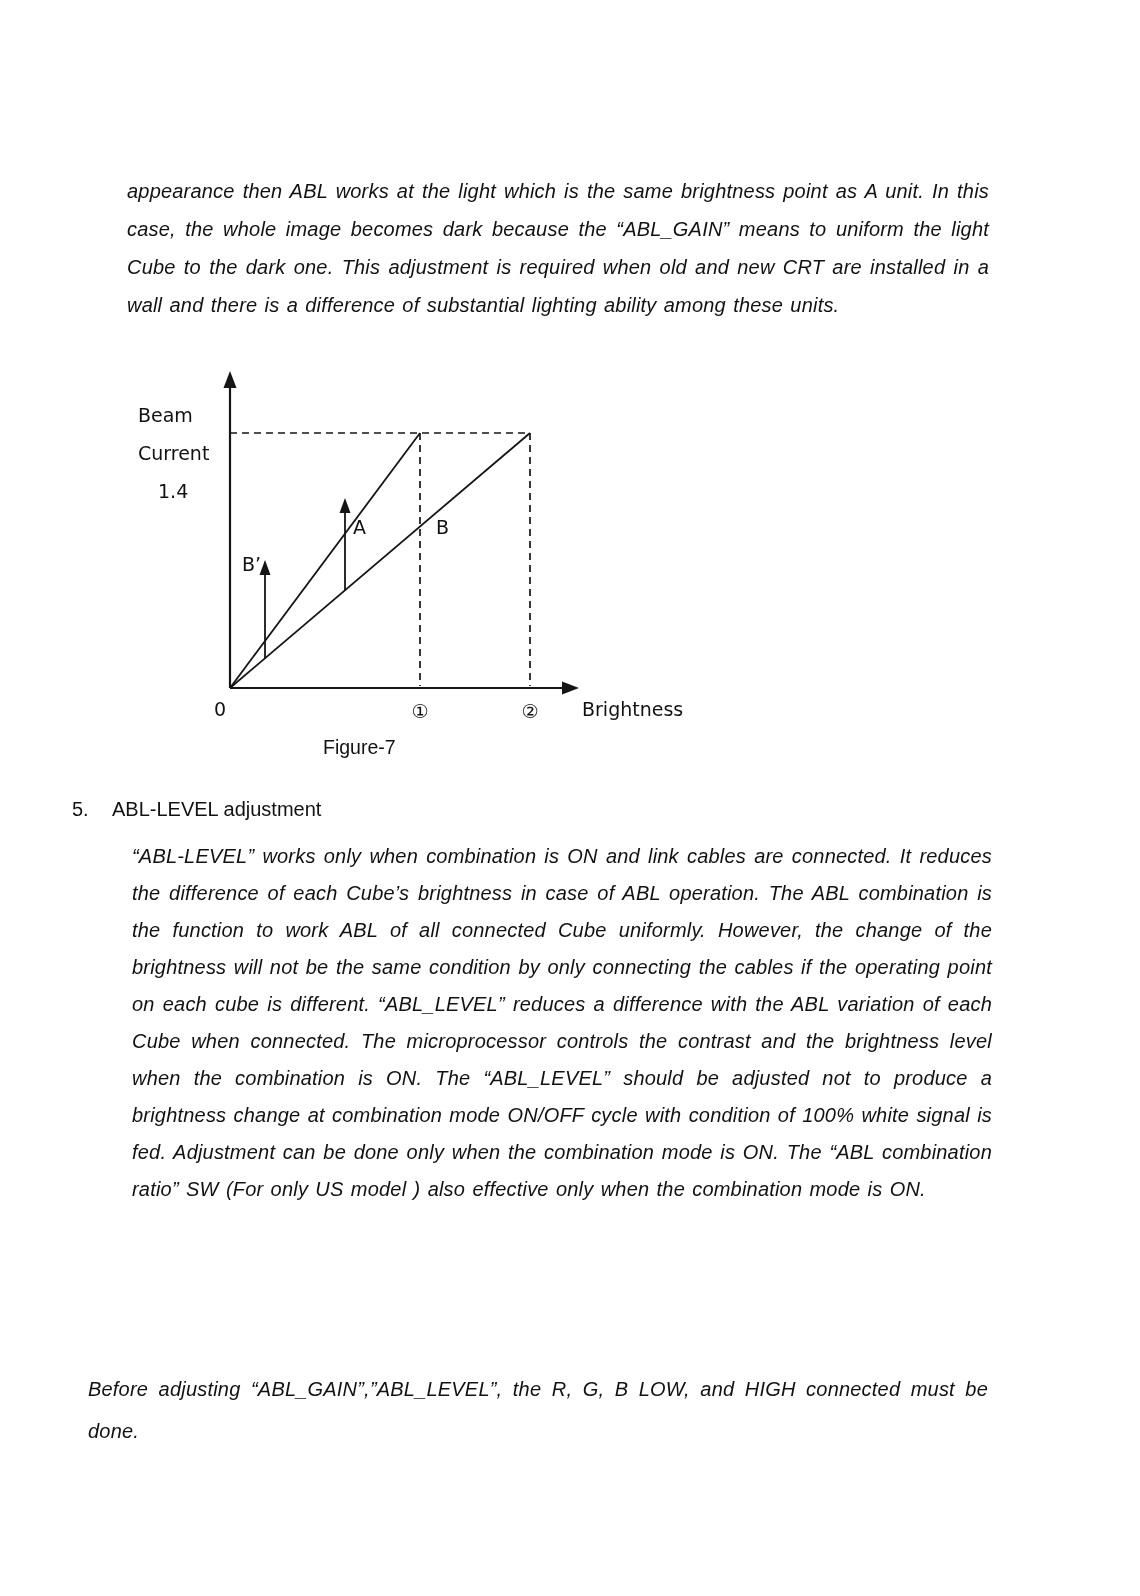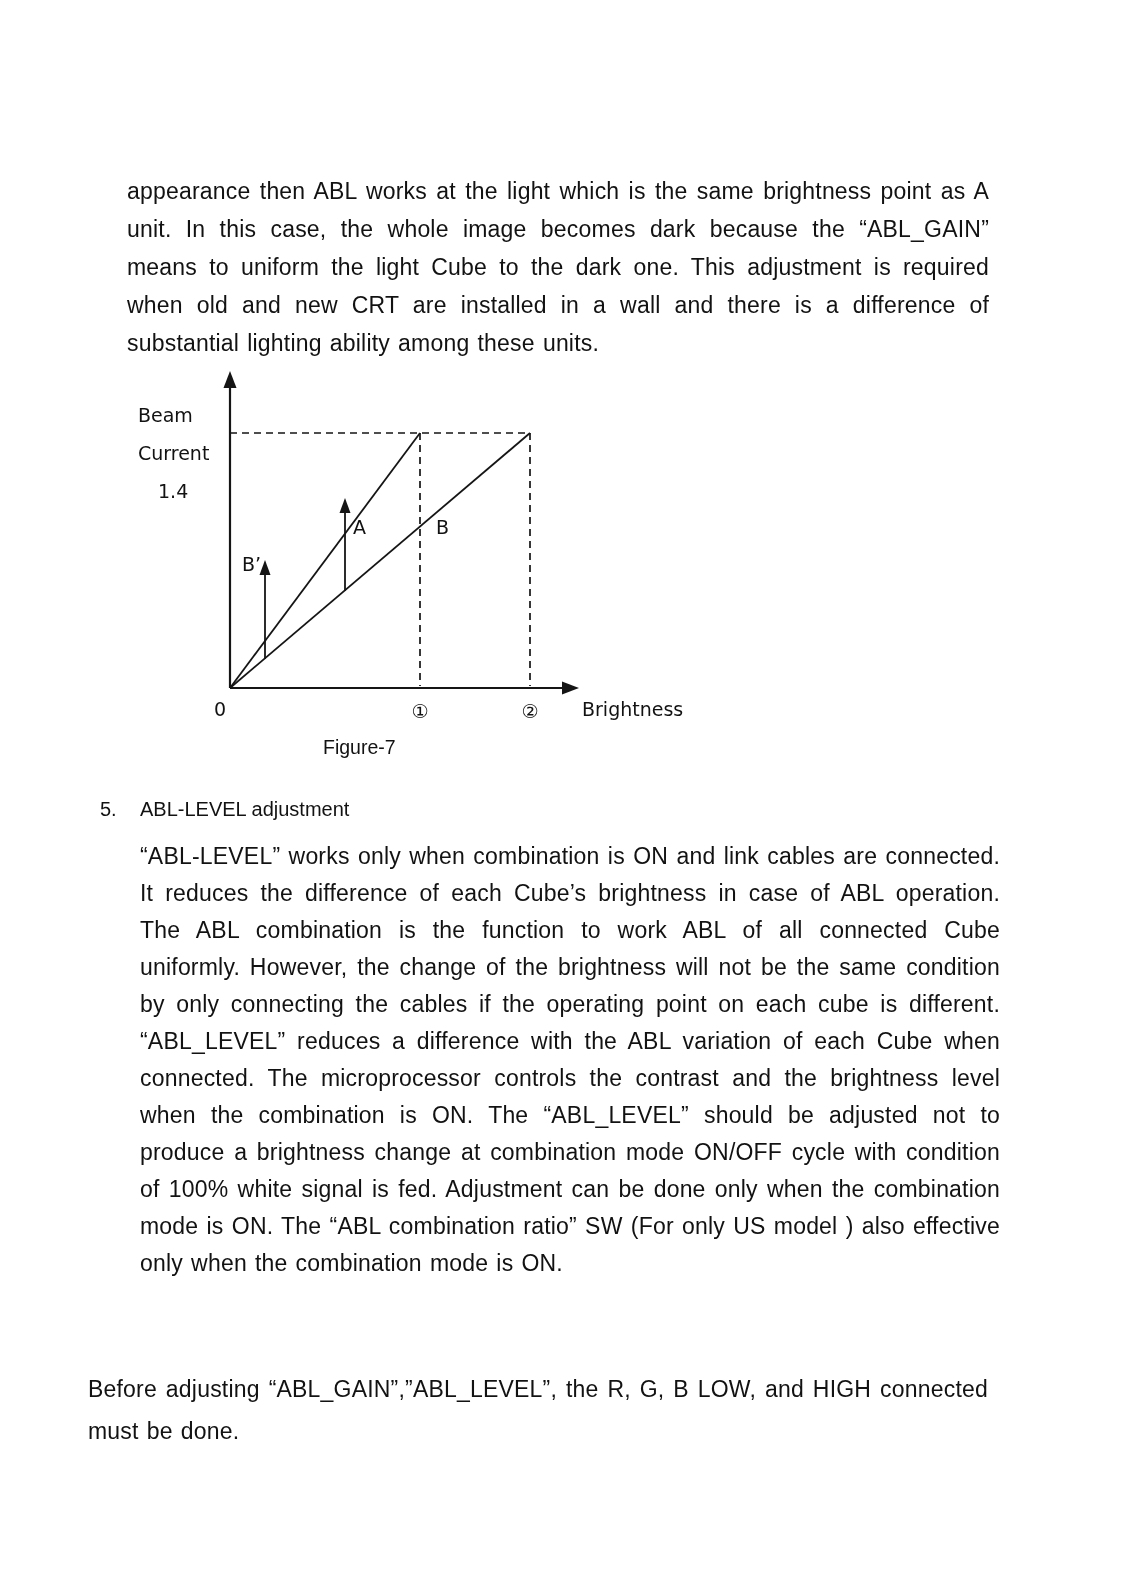--- a/index.html
+++ b/index.html
@@ -8,34 +8,35 @@
   .page {
     position:relative;
     width:1140px; height:1596px;
     margin:0 auto;
     background:#ffffff;
     color:#121212;
     overflow:hidden;
   }
   .para {
     position:absolute;
-    font-size:23px;
+    font-size:20px;
     line-height:38px;
     text-align:justify;
     letter-spacing:0.2px;
     word-spacing:1.5px;
     color:#121212;
+    font-style:italic;
   }
   .para1 { top:172px; left:127px; width:862px; }
-  .body-para { top:838px; left:140px; width:860px; line-height:37px; }
+  .body-para { top:838px; left:132px; width:860px; line-height:37px; }
   .footer-para { top:1368px; left:88px; width:900px; line-height:42px; }
 
   .section-heading {
     position:absolute;
-    top:798px; left:100px;
+    top:798px; left:72px;
     font-size:20px;
     color:#121212;
     white-space:nowrap;
   }
   .sec-num { display:inline-block; width:40px; }
 
   .figure-wrap {
     position:absolute;
     top:368px; left:130px;
     width:620px;

